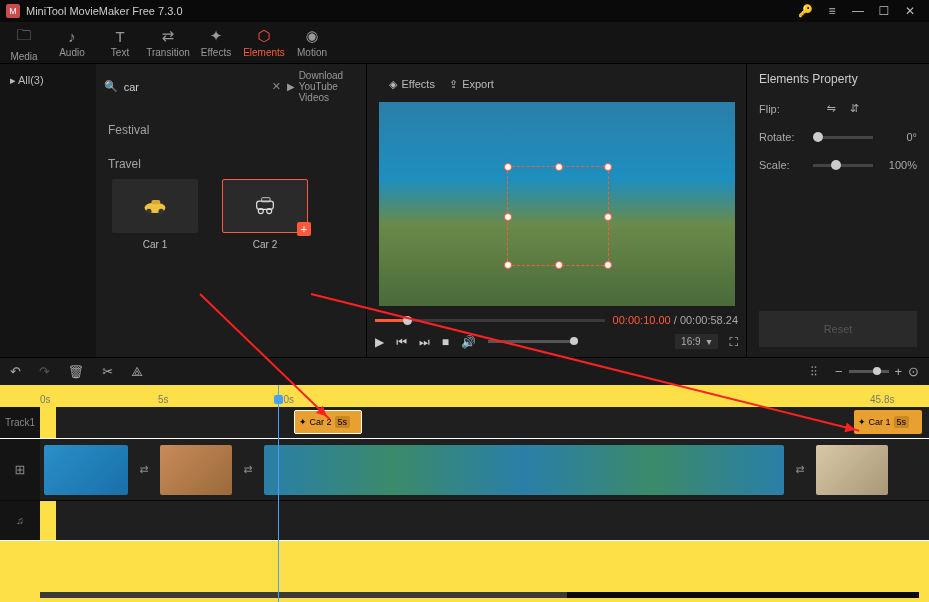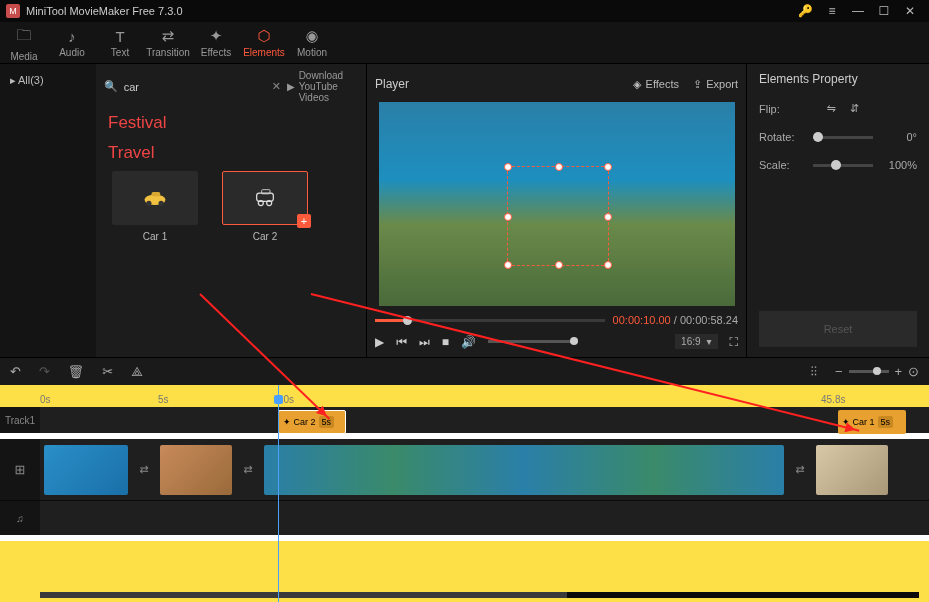--- a/index.html
+++ b/index.html
@@ -13,21 +13,21 @@
 .toolbar .tab.active { color:#ff5a3c; }
 .toolbar .tab .ic { font-size:15px;margin-bottom:2px;}
 .main { display:flex; height:293px; }
 .leftnav { width:96px; background:#141414; padding:6px 4px; }
 .leftnav .item { padding:4px 6px;font-size:11px;color:#bbb;cursor:pointer;}
 .browser { width:270px; background:#1c1c1c; padding:6px 8px; display:flex;flex-direction:column;}
 .searchrow { display:flex;align-items:center;gap:6px;margin-bottom:8px;}
 .searchrow .sic { color:#888;}
 .searchrow input { flex:1;background:transparent;border:none;color:#ccc;font-size:11px;outline:none;}
 .searchrow .dl { color:#999;font-size:10px;display:flex;align-items:center;gap:4px;cursor:pointer;}
-.cathead { font-size:17px;color:#ef4444;margin:2px 0 8px 4px;}
+.cathead { font-size:12px;color:#a3a3a3;margin:12px 0 8px 4px;}
 .thumbrow { display:flex; gap:24px; margin-left:8px; margin-bottom:8px;}
 .thumb { width:86px; display:flex;flex-direction:column;align-items:center;cursor:pointer;}
 .thumbbox { width:86px;height:54px;background:#2a2a2a;border-radius:2px;display:flex;align-items:center;justify-content:center;position:relative;}
 .thumbbox.sel { border:1.5px solid #ff5a3c;}
 .thumbbox .add { position:absolute;bottom:-4px;right:-4px;width:14px;height:14px;background:#ff5a3c;border-radius:2px;color:#fff;font-size:11px;display:flex;align-items:center;justify-content:center;}
 .thumb .lbl { margin-top:6px;font-size:10px;color:#bbb;}
 .player { flex:1; background:#1c1c1c; padding:6px 8px; border-left:1px solid #000;border-right:1px solid #000;}
 .phead { display:flex;align-items:center;height:28px;}
 .phead .ptitle { flex:1;font-size:12px;color:#ccc;}
 .phead .pbtn { color:#bbb;font-size:11px;margin-left:14px;cursor:pointer;display:flex;align-items:center;gap:4px;}
@@ -59,21 +59,21 @@
 .tltool .b{color:#aaa;font-size:13px;cursor:pointer;}
 .tltool .sp{flex:1;}
 .tltool .zoom{display:flex;align-items:center;gap:6px;}
 .tltool .zb{width:40px;height:3px;background:#555;position:relative;}
 .tltool .zb .zk{position:absolute;left:60%;top:-3px;width:8px;height:8px;background:#ccc;border-radius:50%;}
 .timeline{height:217px;background:#fde047;position:relative;overflow:hidden;}
 .ruler{height:22px;display:flex;padding-left:40px;position:relative;font-size:10px;color:#777;}
 .ruler .m{position:absolute;bottom:2px;}
 .playhead{position:absolute;left:278px;top:0;width:1px;height:100%;background:#4aa0ff;z-index:5;}
 .playhead::before{content:'';position:absolute;top:10px;left:-4px;width:9px;height:9px;background:#4aa0ff;border-radius:2px;}
-.track{height:32px;display:flex;border-bottom:6px solid #ffffff;}
+.track{height:32px;display:flex;border-bottom:1px solid #ffffff;gap:16px;}
 .track .hd{width:40px;display:flex;align-items:center;justify-content:center;color:#888;font-size:10px;background:#141414;}
 .track .body{flex:1;position:relative;background:#1f1f1f;}
 .clip{position:absolute;top:3px;height:24px;background:#e8a030;border-radius:2px;display:flex;align-items:center;padding:0 4px;font-size:9px;color:#000;gap:3px;}
 .clip .star{font-size:9px;}
 .clip .dur{background:#c98820;padding:1px 3px;border-radius:2px;}
 .vtrack{height:62px;display:flex;border-bottom:1px solid #0a0a0a;}
 .vtrack .hd{width:40px;display:flex;align-items:center;justify-content:center;color:#888;font-size:13px;background:#141414;}
 .vtrack .body{flex:1;position:relative;background:#1f1f1f;display:flex;align-items:center;padding-left:4px;gap:6px;}
 .vclip{height:50px;background:#2a7fa8;border-radius:2px;}
 .trans{width:20px;height:20px;color:#888;display:flex;align-items:center;justify-content:center;cursor:pointer;}
@@ -163,21 +163,20 @@
             </svg>
             <div class="add">+</div>
           </div>
         <div class="lbl">Car 2</div>
       </div>
     </div>
   </div>
 
   <div class="player">
     <div class="phead">
-      <div class="ptitle">Player</div>
       <div class="pbtn">◈ <span>Effects</span></div>
       <div class="pbtn">⇪ <span>Export</span></div>
     </div>
     <div class="preview">
       <div class="sbox">
         <div class="h" style="left:-4px;top:-4px;"></div>
           <div class="h" style="right:-4px;top:-4px;"></div>
         <div class="h" style="left:-4px;bottom:-4px;"></div>
           <div class="h" style="right:-4px;bottom:-4px;"></div>
         <div class="h" style="left:47px;top:-4px;"></div>
@@ -253,21 +252,21 @@
     <span class="b">⊙</span>
   </div>
 </div>
 
 <div class="timeline">
   <div class="playhead"></div>
   <div class="ruler">
     <span class="m" style="left:40px;">0s</span>
     <span class="m" style="left:158px;">5s</span>
     <span class="m" style="left:278px;">10s</span>
-    <span class="m" style="left:821px;">45.8s</span>
+    <span class="m" style="left:870px;">45.8s</span>
   </div>
   <div class="track">
     <div class="hd">Track1</div>
     <div class="body">
       <div class="clip" style="left:238px;width:68px;border:1px solid #fff;">
           <span class="star">✦</span>
           <span>Car 2</span>
           <span class="dur">5s</span>
         </div>
       <div class="clip" style="left:798px;width:68px;">

